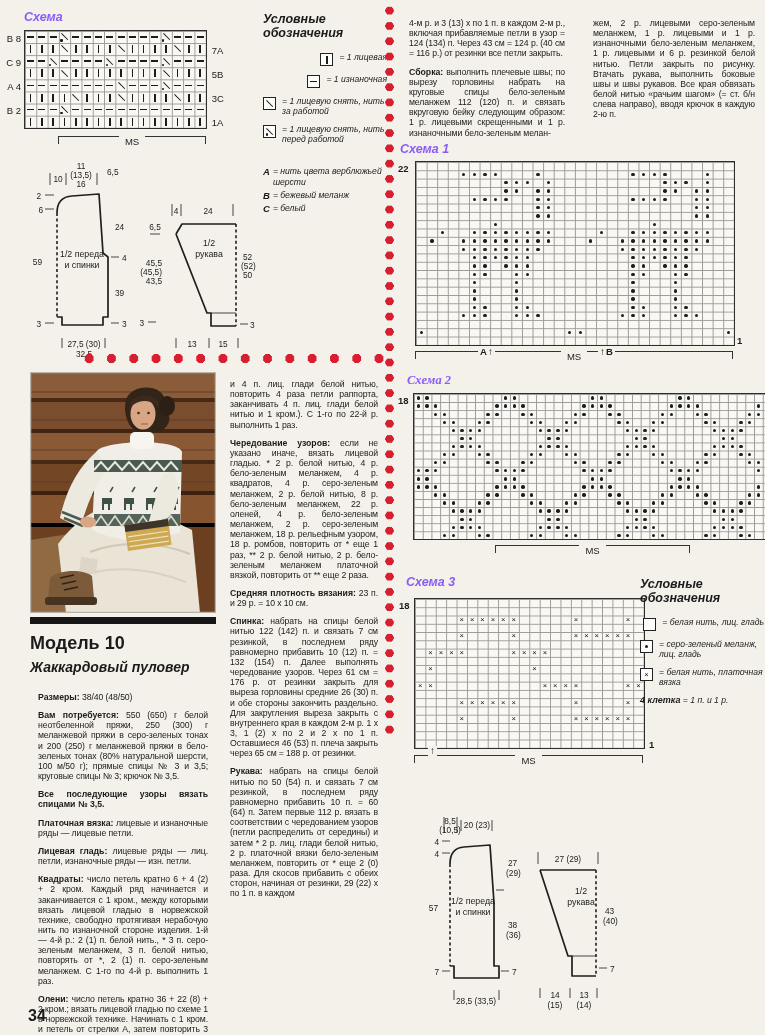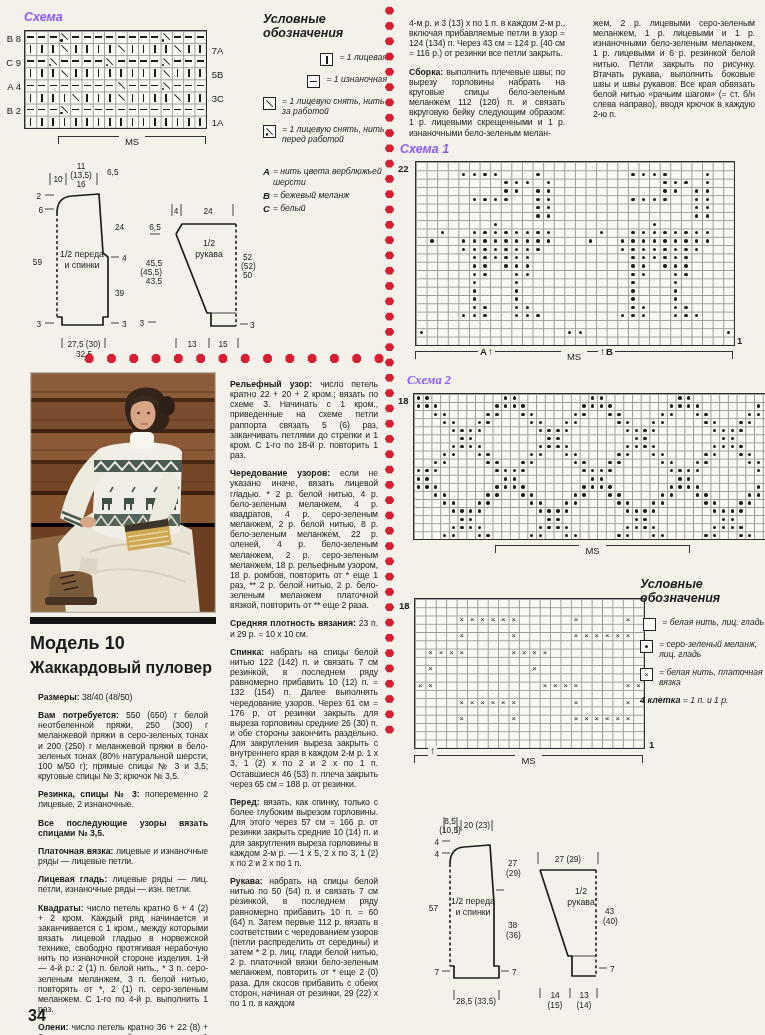--- a/index.html
+++ b/index.html
@@ -41,21 +41,21 @@
   .lg-colors{margin-top:22px;}
   .lgc{display:flex;font:italic 8.6px/11px "Liberation Sans",sans-serif;margin-bottom:2px;}
   .lgc b{font:italic bold 9.5px/11px "Liberation Sans",sans-serif;margin-right:3px;flex:none;}
   .lg-note{font:italic bold 9px/11px "Liberation Sans",sans-serif;margin:4px 0 0;}
   .lg-note span{font:italic 8.6px/11px "Liberation Sans",sans-serif;}
   
   .para{margin:8px;font-size:8.7px;line-height:10.15px;text-align:justify;letter-spacing:-0.1px;}
   .para b{letter-spacing:0;}
   #leftcol .bar{height:7px;background:#161616;margin-bottom:10px;}
   #leftcol h1{margin:0 0 8px;font-size:18px;line-height:19px;}
-  #leftcol h2{margin:0 0 18px;font-size:16px;line-height:13px;}
+  #leftcol h2{margin:0 0 18px;font-size:14px;line-height:13px;font-style:italic;}
   #pagenum{position:absolute;left:28px;top:1007px;font:bold 16px "Liberation Sans",sans-serif;}
   
   .dots-v{position:absolute;background-image:radial-gradient(4.3px circle at 50% 50%,#d81e31 96%,rgba(216,30,49,0) 100%);background-size:11px 15.3px;}
   .dots-h{position:absolute;background-image:radial-gradient(4.8px circle at 50% 50%,#d81e31 96%,rgba(216,30,49,0) 100%);background-size:22.3px 13px;}
   
   svg text{font-family:"Liberation Sans",sans-serif;font-size:8.3px;fill:#1c1c1c;}
   svg .dlab{font-size:8.8px;}
   .outl{fill:none;stroke:#1f1f1f;stroke-width:1.7;stroke-linejoin:round;}
   .dash{fill:none;stroke:#1f1f1f;stroke-width:1.6;stroke-dasharray:3 2.6;}
   .thin{stroke:#333;stroke-width:0.9;fill:none;}
@@ -645,37 +645,35 @@
     <rect x="0.5" y="0.5" width="185" height="240" fill="none" stroke="#b7b3a9" stroke-width="1.5"></rect>
   </svg>
 
   <section id="leftcol" style="left:30px;top:617px;width:186px;">
     <div class="bar"></div>
     <h1>Модель 10</h1>
     <h2>Жаккардовый пуловер</h2>
     <div class="paras">
         <p class="para"><b>Размеры: </b>38/40 (48/50)</p>
         <p class="para"><b>Вам потребуется: </b>550 (650) г белой неотбеленной пряжи, 250 (300) г меланжевой пряжи в серо-зеленых тонах и 200 (250) г меланжевой пряжи в бело-зеленых тонах (80% натуральной шерсти, 100 м/50 г); прямые спицы № 3 и 3,5; круговые спицы № 3; крючок № 3,5.</p>
-        <p class="para"><b>Резинка, спицы № 3: </b>попеременно 2 лицевые, 2 изнаночные.</p>
         <p class="para"><b>Все последующие узоры вязать спицами № 3,5. </b></p>
         <p class="para"><b>Платочная вязка: </b>лицевые и изнаночные ряды — лицевые петли.</p>
         <p class="para"><b>Лицевая гладь: </b>лицевые ряды — лиц. петли, изнаночные ряды — изн. петли.</p>
         <p class="para"><b>Квадраты: </b>число петель кратно 6 + 4 (2) + 2 кром. Каждый ряд начинается и заканчивается с 1 кром., между которыми вязать лицевой гладью в норвежской технике, свободно протягивая нерабочую нить по изнаночной стороне изделия. 1-й — 4-й р.: 2 (1) п. белой нить., * 3 п. серо-зеленым меланжем, 3 п. белой нитью, повторять от *, 2 (1) п. серо-зеленым меланжем. С 1-го по 4-й р. выполнить 1 раз.</p>
         <p class="para"><b>Олени: </b>число петель кратно 36 + 22 (8) + 2 кром.; вязать лицевой гладью по схеме 1 в норвежской технике. Начинать с 1 кром. и петель от стрелки А, затем повторить 3 раза петли раппорта, заканчивать петлями до стрелки В и 1 кром. (с 1 кром.</p>
       </div>
   </section>
   <div id="pagenum">34</div>
 
   <section id="midcol" style="left:222px;top:371px;width:164px;">
     <div class="paras">
-        <p class="para"><b>Рельефный узор: </b>число петель кратно 22 + 20 + 2 кром.; вязать по схеме 3. Начинать с 1 кром., приведенные на схеме петли раппорта связать 5 (6) раз, заканчивать петлями до стрелки и 1 кром. С 1-го по 18-й р. повторить 1 раз.</p>
+        <p class="para">и 4 п. лиц. глади белой нитью, повторить 4 раза петли раппорта, заканчивать 4 п. лиц. глади белой нитью и 1 кром.). С 1-го по 22-й р. выполнить 1 раз.</p>
         <p class="para"><b>Чередование узоров: </b>если не указано иначе, вязать лицевой гладью. * 2 р. белой нитью, 4 р. бело-зеленым меланжем, 4 р. квадратов, 4 р. серо-зеленым меланжем, 2 р. белой нитью, 8 р. бело-зеленым меланжем, 22 р. оленей, 4 р. бело-зеленым меланжем, 2 р. серо-зеленым меланжем, 18 р. рельефным узором, 18 р. ромбов, повторить от * еще 1 раз, ** 2 р. белой нитью, 2 р. бело-зеленым меланжем платочной вязкой, повторить от ** еще 2 раза.</p>
         <p class="para"><b>Средняя плотность вязания: </b>23 п. и 29 р. = 10 x 10 см.</p>
         <p class="para"><b>Спинка: </b>набрать на спицы белой нитью 122 (142) п. и связать 7 см резинкой, в последнем ряду равномерно прибавить 10 (12) п. = 132 (154) п. Далее выполнять чередование узоров. Через 61 см = 176 р. от резинки закрыть для выреза горловины средние 26 (30) п. и обе стороны закончить раздельно. Для закругления выреза закрыть с внутреннего края в каждом 2-м р. 1 x 3, 1 (2) x по 2 и 2 x по 1 п. Оставшиеся 46 (53) п. плеча закрыть через 65 см = 188 р. от резинки.</p>
-        <p class="para"><b>Перед: </b>вязать, как спинку, только с более глубоким вырезом горловины. Для этого через 57 см = 166 р. от резинки закрыть средние 10 (14) п. и для закругления выреза горловины в каждом 2-м р. — 1 x 5, 2 x по 3, 1 (2) x по 2 и 2 x по 1 п.</p>
         <p class="para"><b>Рукава: </b>набрать на спицы белой нитью по 50 (54) п. и связать 7 см резинкой, в последнем ряду равномерно прибавить 10 п. = 60 (64) п. Затем первые 112 р. вязать в соответствии с чередованием узоров (петли распределить от середины) и затем * 2 р. лиц. глади белой нитью, 2 р. платочной вязки бело-зеленым меланжем, повторить от * еще 2 (0) раза. Для скосов прибавить с обеих сторон, начиная от резинки, 29 (22) x по 1 п. в каждом</p>
       </div>
   </section>
 
   <section id="trcol1" style="left:401px;top:10px;width:172px;">
     <div class="paras">
         <p class="para">4-м р. и 3 (13) x по 1 п. в каждом 2-м р., включая прибавляемые петли в узор = 124 (134) п. Через 43 см = 124 р. (40 см = 116 р.) от резинки все петли закрыть.</p>
         <p class="para"><b>Сборка: </b>выполнить плечевые швы; по вырезу горловины набрать на круговые спицы бело-зеленым меланжем 112 (120) п. и связать вкруговую бейку следующим образом: 1 р. лицевыми скрещенными и 1 р. изнаночными бело-зеленым мелан-</p>
       </div>
   </section>
@@ -2962,20 +2960,21 @@
     <div class="msline" style="left:97px;top:172px;width:195px;">
       <i class="endt"></i>
         <i class="seg"></i>
         <span class="mslbl">MS</span>
         <i class="seg"></i>
         <i class="endt"></i>
     </div>
   </section>
 
   <section id="chart3" style="left:398px;top:575px;width:268px;height:200px;">
+    <div class="chart-title" style="margin-left:8px;">Схема 3</div>
     <span class="rowlab" style="left:1px;top:25px;">18</span>
     <div class="grid" id="c3grid" style="left: 16px; top: 23px; grid-template-columns: repeat(22, 10.4px); grid-auto-rows: 8.28px; background-size: 10.4px 8.28px;">
         <span></span>
         <span></span>
         <span></span>
         <span></span>
         <span></span>
         <span></span>
         <span></span>
         <span></span>

